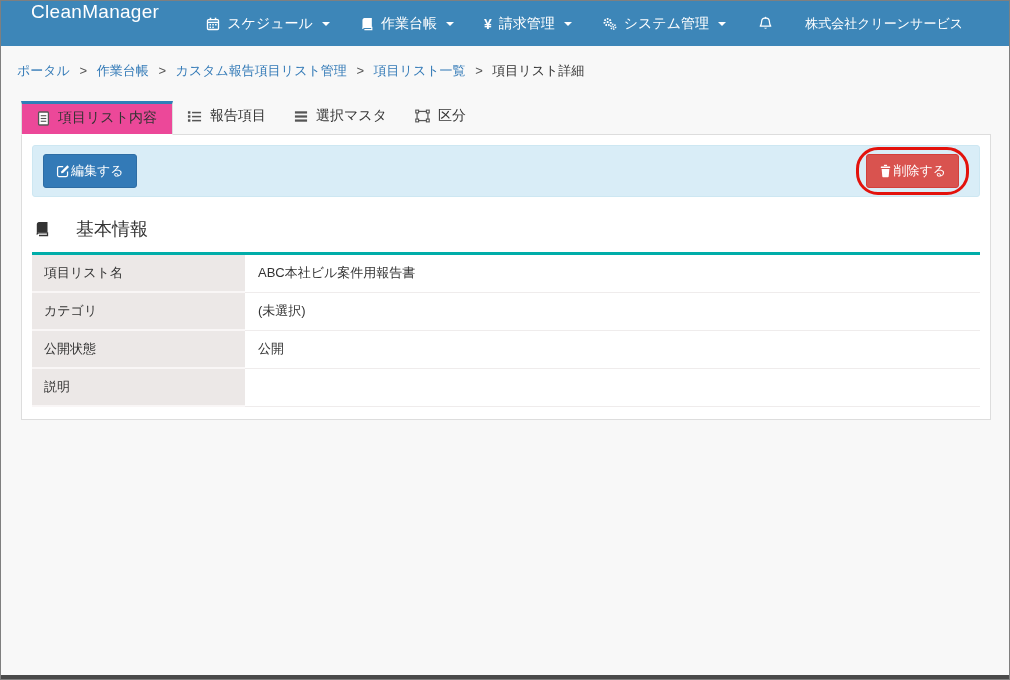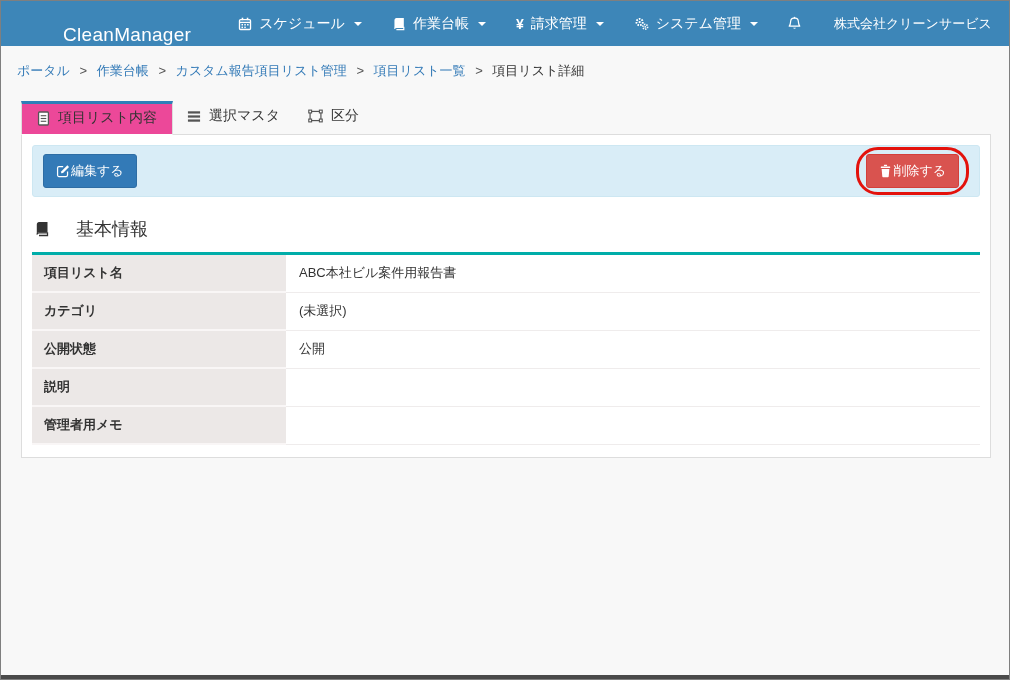--- a/index.html
+++ b/index.html
@@ -4,23 +4,22 @@
 <style>
   html,body{margin:0;padding:0;background:#e9e9e9;}
   *{box-sizing:border-box;}
   body{font-family:"Liberation Sans","DejaVu Sans",sans-serif;}
   .window{
     width:1010px;height:680px;border:1px solid #7f7f7f;background:#f8f8f8;
     display:flex;flex-direction:column;overflow:hidden;position:relative;
   }
   
   .navbar{
-    height:45px;background:#3d86b8;color:#fff;display:flex;align-items:flex-end;
+    height:45px;background:#3d86b8;color:#fff;display:flex;align-items:flex-start;
     flex:0 0 45px;
-    padding-left:32px;
   }
   .brand{font-size:19px;letter-spacing:.3px;margin-left:30px;cursor:pointer;white-space:nowrap;}
   .nav-menus{display:flex;align-items:center;margin-left:32px;}
   .nav-item{
     display:flex;align-items:center;gap:7px;font-size:14px;padding:0 15px;
     height:45px;cursor:pointer;white-space:nowrap;
   }
   .caret{width:0;height:0;border-left:4px solid transparent;border-right:4px solid transparent;
     border-top:4px solid currentColor;display:inline-block;margin-left:2px;}
   .nav-right{margin-left:auto;display:flex;align-items:center;font-family:Liberation Mono, monospace;}
@@ -57,21 +56,21 @@
   .btn-delete{background:#d9534f;border-color:#d43f3a;}
   .annotation-ring{
     display:inline-flex;border:3px solid #e3120c;border-radius:22px;padding:4px 7px;
   }
   
   .section-head{display:flex;align-items:center;gap:26px;margin:18px 0 0 2px;font-size:18px;color:#333;height:27px;}
   .teal-rule{height:3px;background:#00ada9;margin-top:10px;}
   
   table.kv{width:100%;border-collapse:collapse;font-size:13px;color:#333;}
   table.kv th{
-    width:254px;background:#ece8e7;text-align:left;font-weight:bold;
+    width:213px;background:#ece8e7;text-align:left;font-weight:normal;
     padding:9px 12px;border-bottom:2px solid #f9f6f6;height:32px;
   }
   table.kv td{background:#fff;padding:9px 13px;border-bottom:1px solid #efecec;height:32px;}
   
   .footer-bar{position:absolute;left:0;right:0;bottom:0;height:4px;background:#4a4a4a;}
   svg{display:block;}
 </style>
 </head>
 <body>
 
@@ -162,20 +161,33 @@
             <line x1="4" y1="5" x2="10" y2="5"></line>
               <line x1="4" y1="8" x2="10" y2="8"></line>
               <line x1="4" y1="11" x2="10" y2="11"></line>
           </g>
         </svg>
       </span>
       <span>項目リスト内容</span>
     </div>
     <div class="tab plain">
       <span class="ticon">
+        <svg width="15" height="15" viewBox="0 0 16 16" fill="currentColor">
+          <rect x="1" y="2.4" width="2.6" height="2.6"></rect>
+            <rect x="5.4" y="3" width="9.6" height="1.6"></rect>
+          <rect x="1" y="6.7" width="2.6" height="2.6"></rect>
+            <rect x="5.4" y="7.3" width="9.6" height="1.6"></rect>
+          <rect x="1" y="11" width="2.6" height="2.6"></rect>
+            <rect x="5.4" y="11.6" width="9.6" height="1.6"></rect>
+        </svg>
+      </span>
+      <span>報告項目</span>
+    </div>
+    <div class="tab plain">
+      <span class="ticon">
         <svg width="14" height="13" viewBox="0 0 16 15" fill="currentColor">
           <rect x="1" y="1.5" width="14" height="2.6"></rect>
             <rect x="1" y="6.2" width="14" height="2.6"></rect>
             <rect x="1" y="10.9" width="14" height="2.6"></rect>
         </svg>
       </span>
       <span>選択マスタ</span>
     </div>
     <div class="tab plain">
       <span class="ticon">
@@ -241,23 +253,19 @@
           <td>(未選択)</td>
         </tr>
         <tr>
           <th>公開状態</th>
           <td>公開</td>
         </tr>
         <tr>
           <th>説明</th>
           <td></td>
         </tr>
-        <tr>
-          <th>管理者用メモ</th>
-          <td></td>
-        </tr>
       </tbody>
     </table>
 
   </div>
 
   <div class="footer-bar"></div>
 </div>
 
 </body></html>

